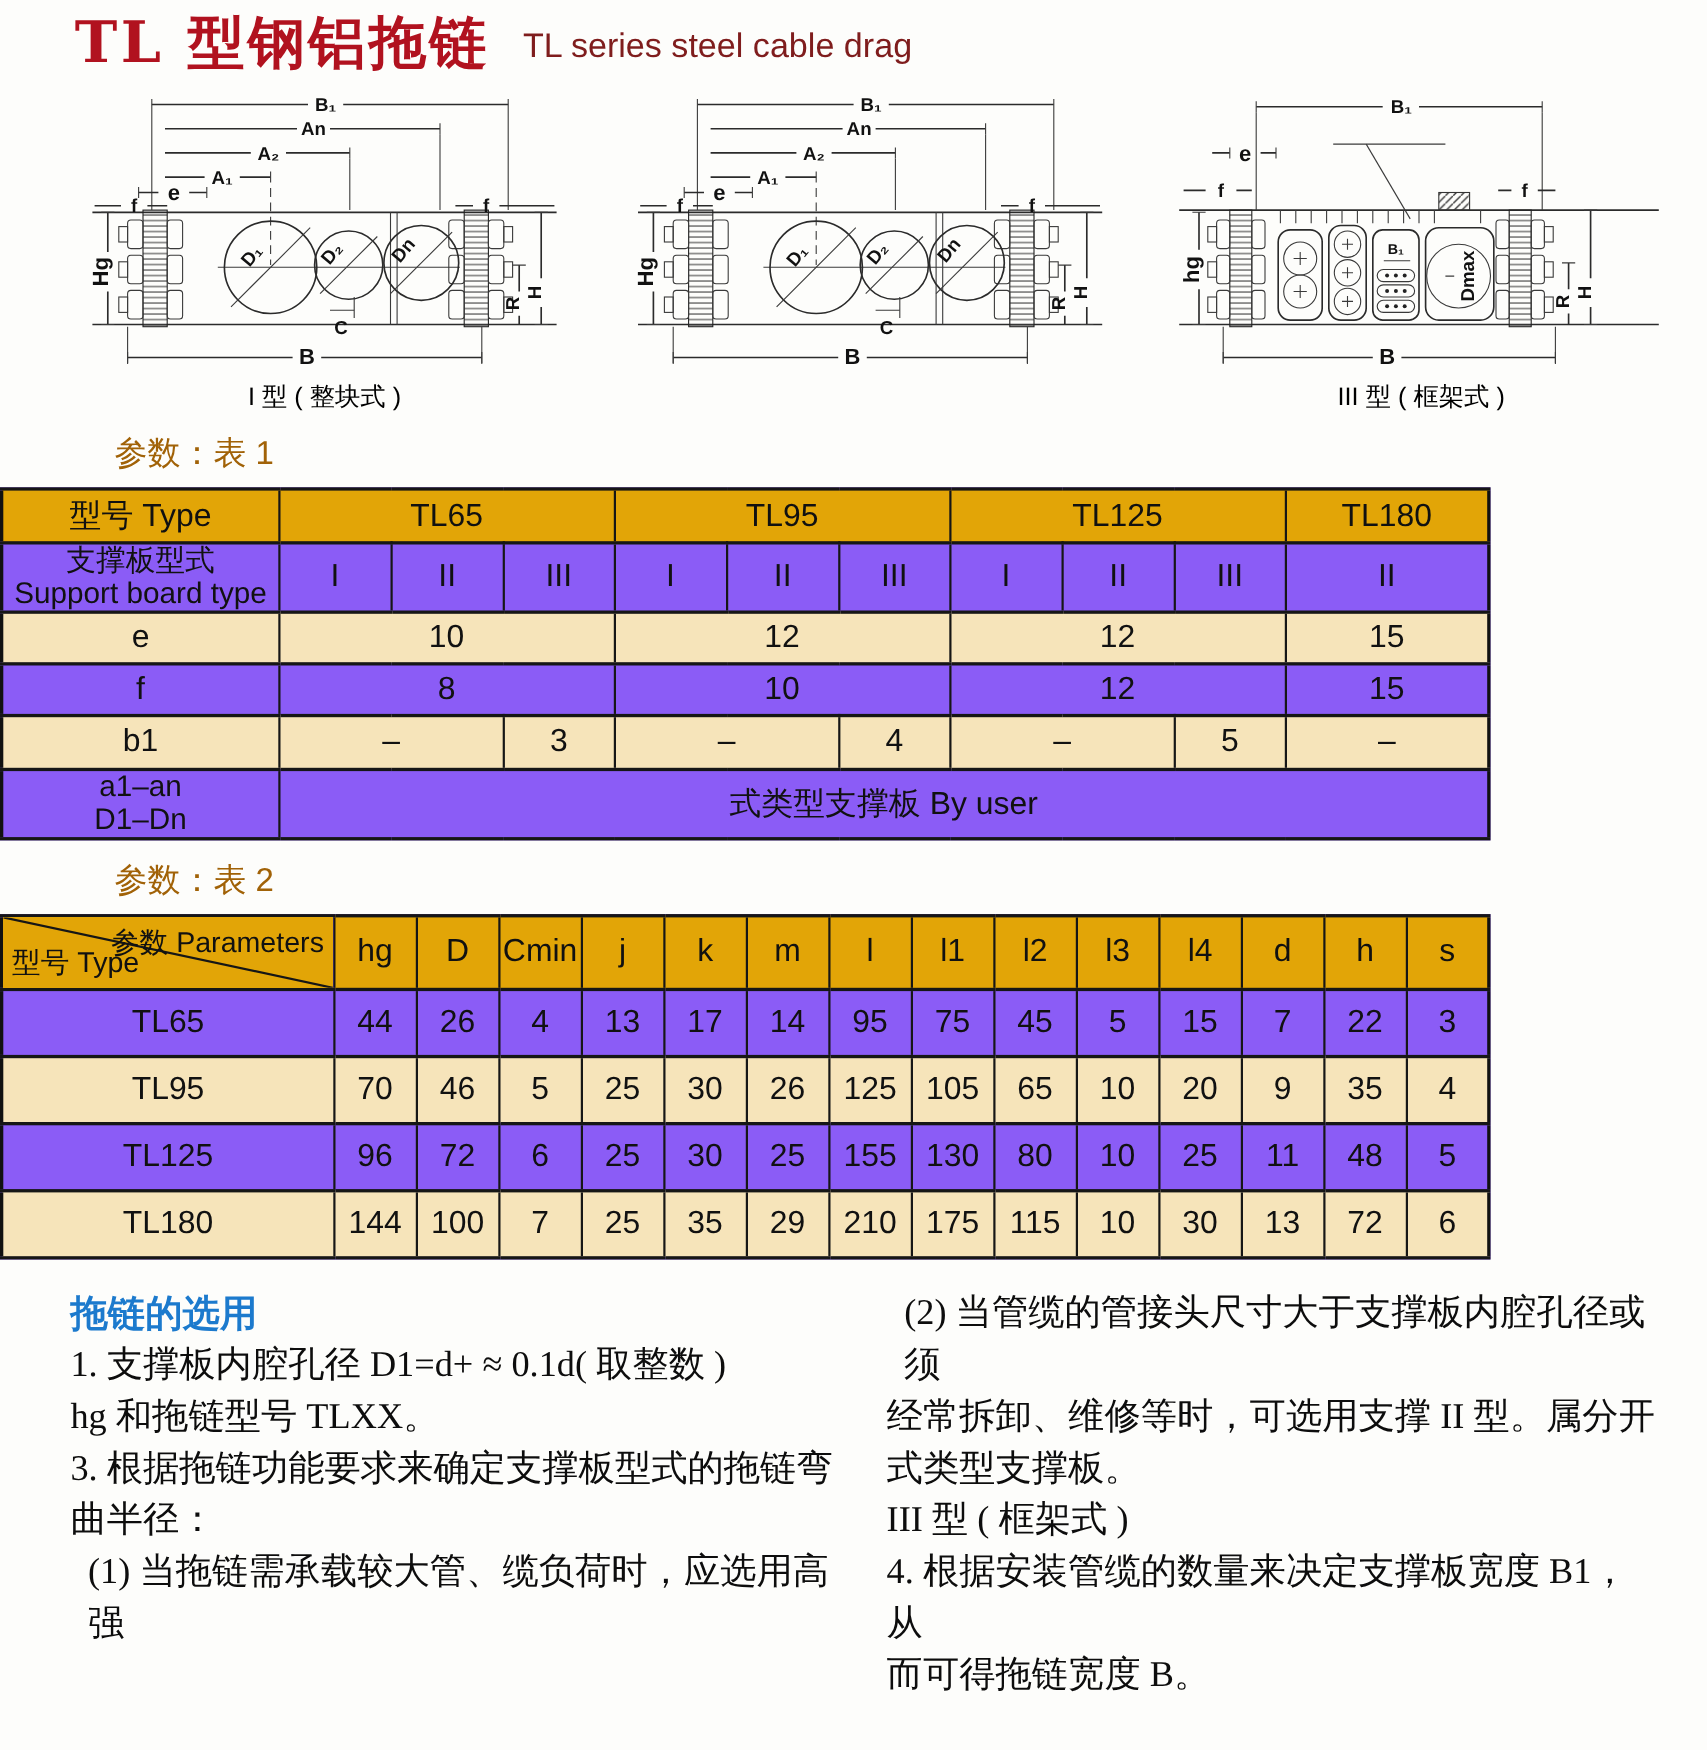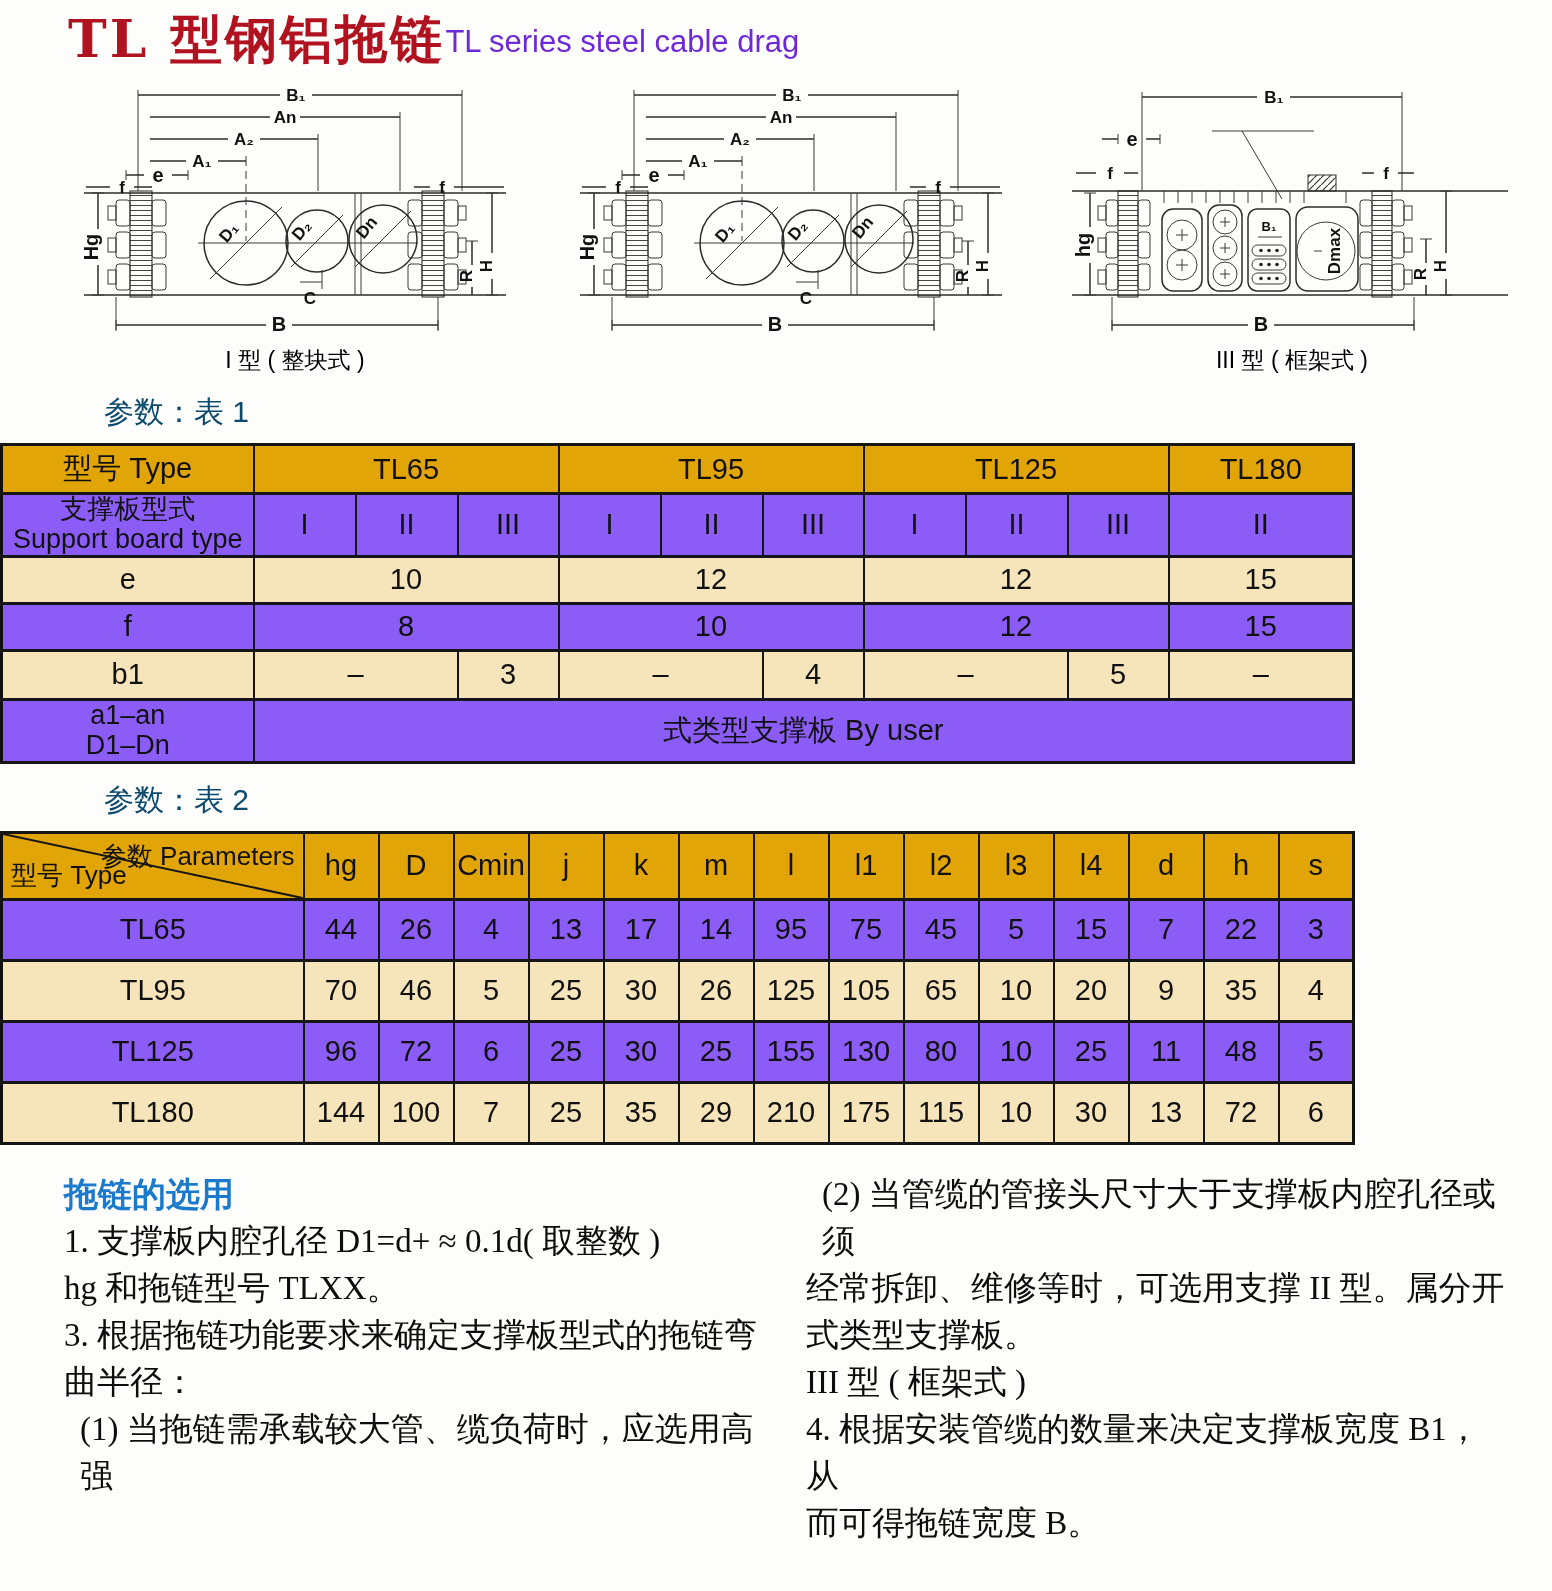--- a/index.html
+++ b/index.html
@@ -1,36 +1,36 @@
 <!DOCTYPE html>
 <html><head>
 <meta charset="utf-8">
 <style>
   html,body{margin:0;padding:0;}
   body{
     width:1552px;height:1591px;background:#fdfdfb;color:#111;
     font-family:"Liberation Sans",sans-serif;overflow:hidden;position:relative;
   }
-  .header{display:flex;align-items:flex-end;padding:10px 2px 0 68px;}
+  .header{display:flex;align-items:flex-end;gap:30px;padding:10px 2px 0 68px;}
   .title-cn{font-family:"DejaVu Serif",serif;font-weight:bold;font-size:52px;color:#b1121f;letter-spacing:3px;line-height:1.1;}
-  .title-en{font-size:31px;color:#6d28d9;padding-bottom:7px;}
+  .title-en{font-size:31px;color:#7f1d1d;padding-bottom:7px;}
 
   .diagrams{display:flex;justify-content:space-between;padding:6px 30px 0 70px;}
   .diagram{text-align:center;}
   .diagram svg{display:block;}
   .caption{font-size:23px;color:#000;margin-top:0px;}
 
   svg text{font-family:"Liberation Sans",sans-serif;fill:#111;text-anchor:middle;}
   .dline{stroke:#2b2b2b;stroke-width:1.5;fill:none;}
   .dthin{stroke:#3a3a3a;stroke-width:1;fill:none;}
   .dlbl{font-size:17px;font-weight:bold;}
   .dlbl-lg{font-size:20px;font-weight:bold;}
   .dlbl-sm{font-size:13px;font-weight:bold;}
 
-  .tbl-caption{font-size:30px;color:#0c4a6e;margin:16px 16px 10px 104px;}
+  .tbl-caption{font-size:30px;color:#a16207;margin:16px 16px 10px 104px;}
   table{border-collapse:collapse;table-layout:fixed;width:1352px;background:#8b5cf6;}
   td{border:2px solid #161616;border-top-width:3px;border-bottom-width:3px;text-align:center;vertical-align:middle;font-size:29px;padding:0;}
   table{border:3px solid #111;}
   .r-orange td{background:#e2a507;}
   .r-tan td{background:#f6e4ba;}
   .h46 td{height:44px;}
   .h48 td{height:46px;}
   .h58 td{height:58px;}
   .h62 td{height:60px;}
   .h66 td{height:64px;}

